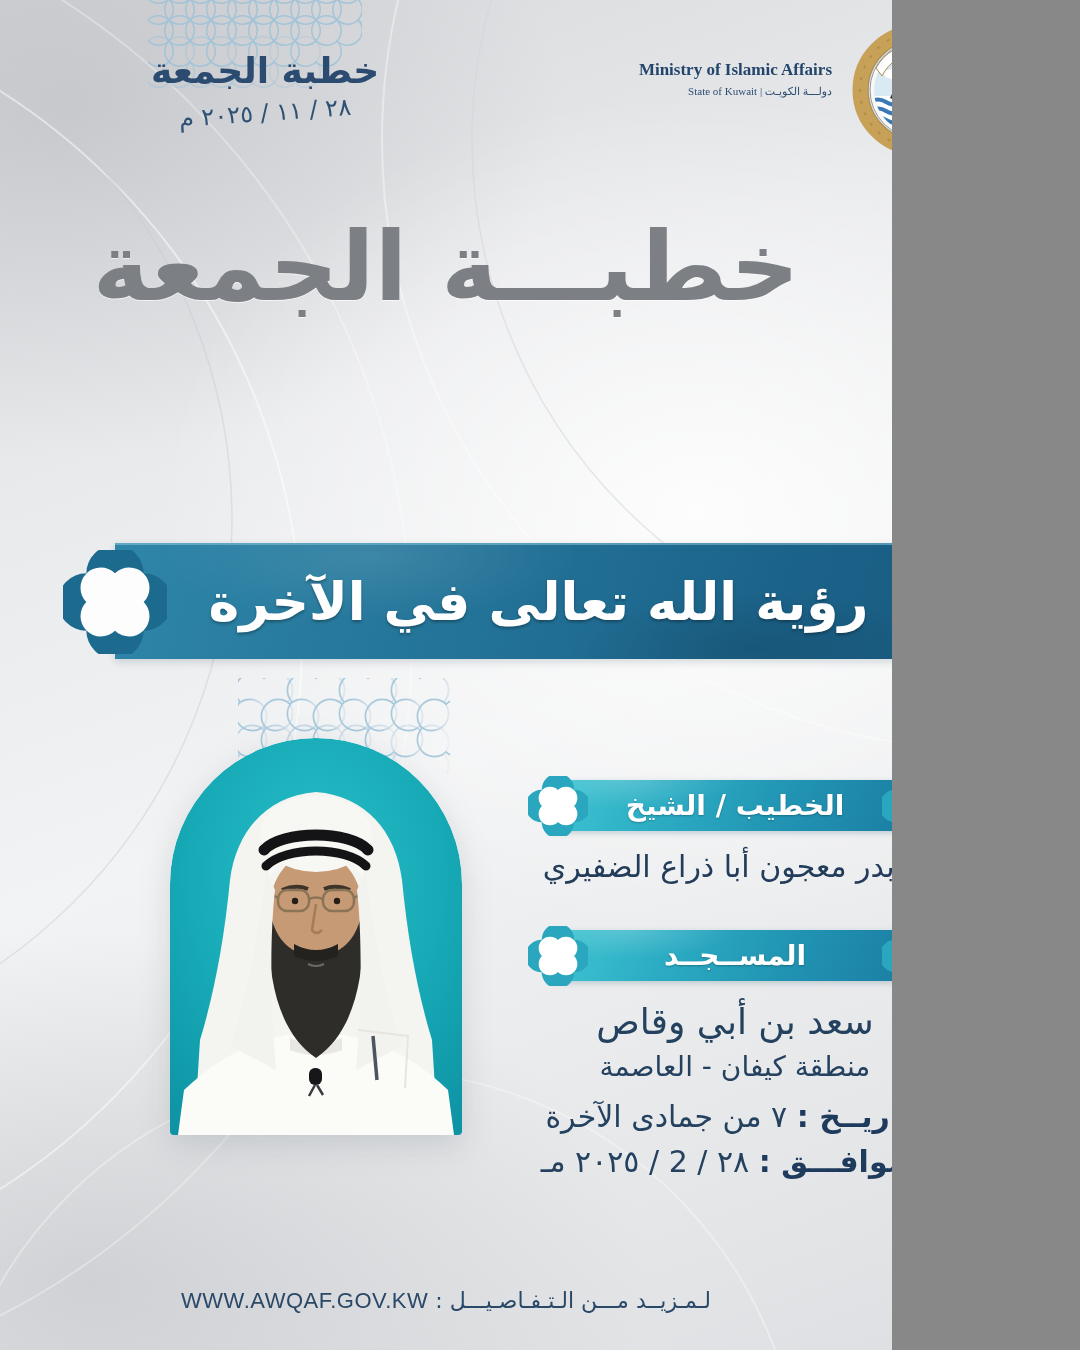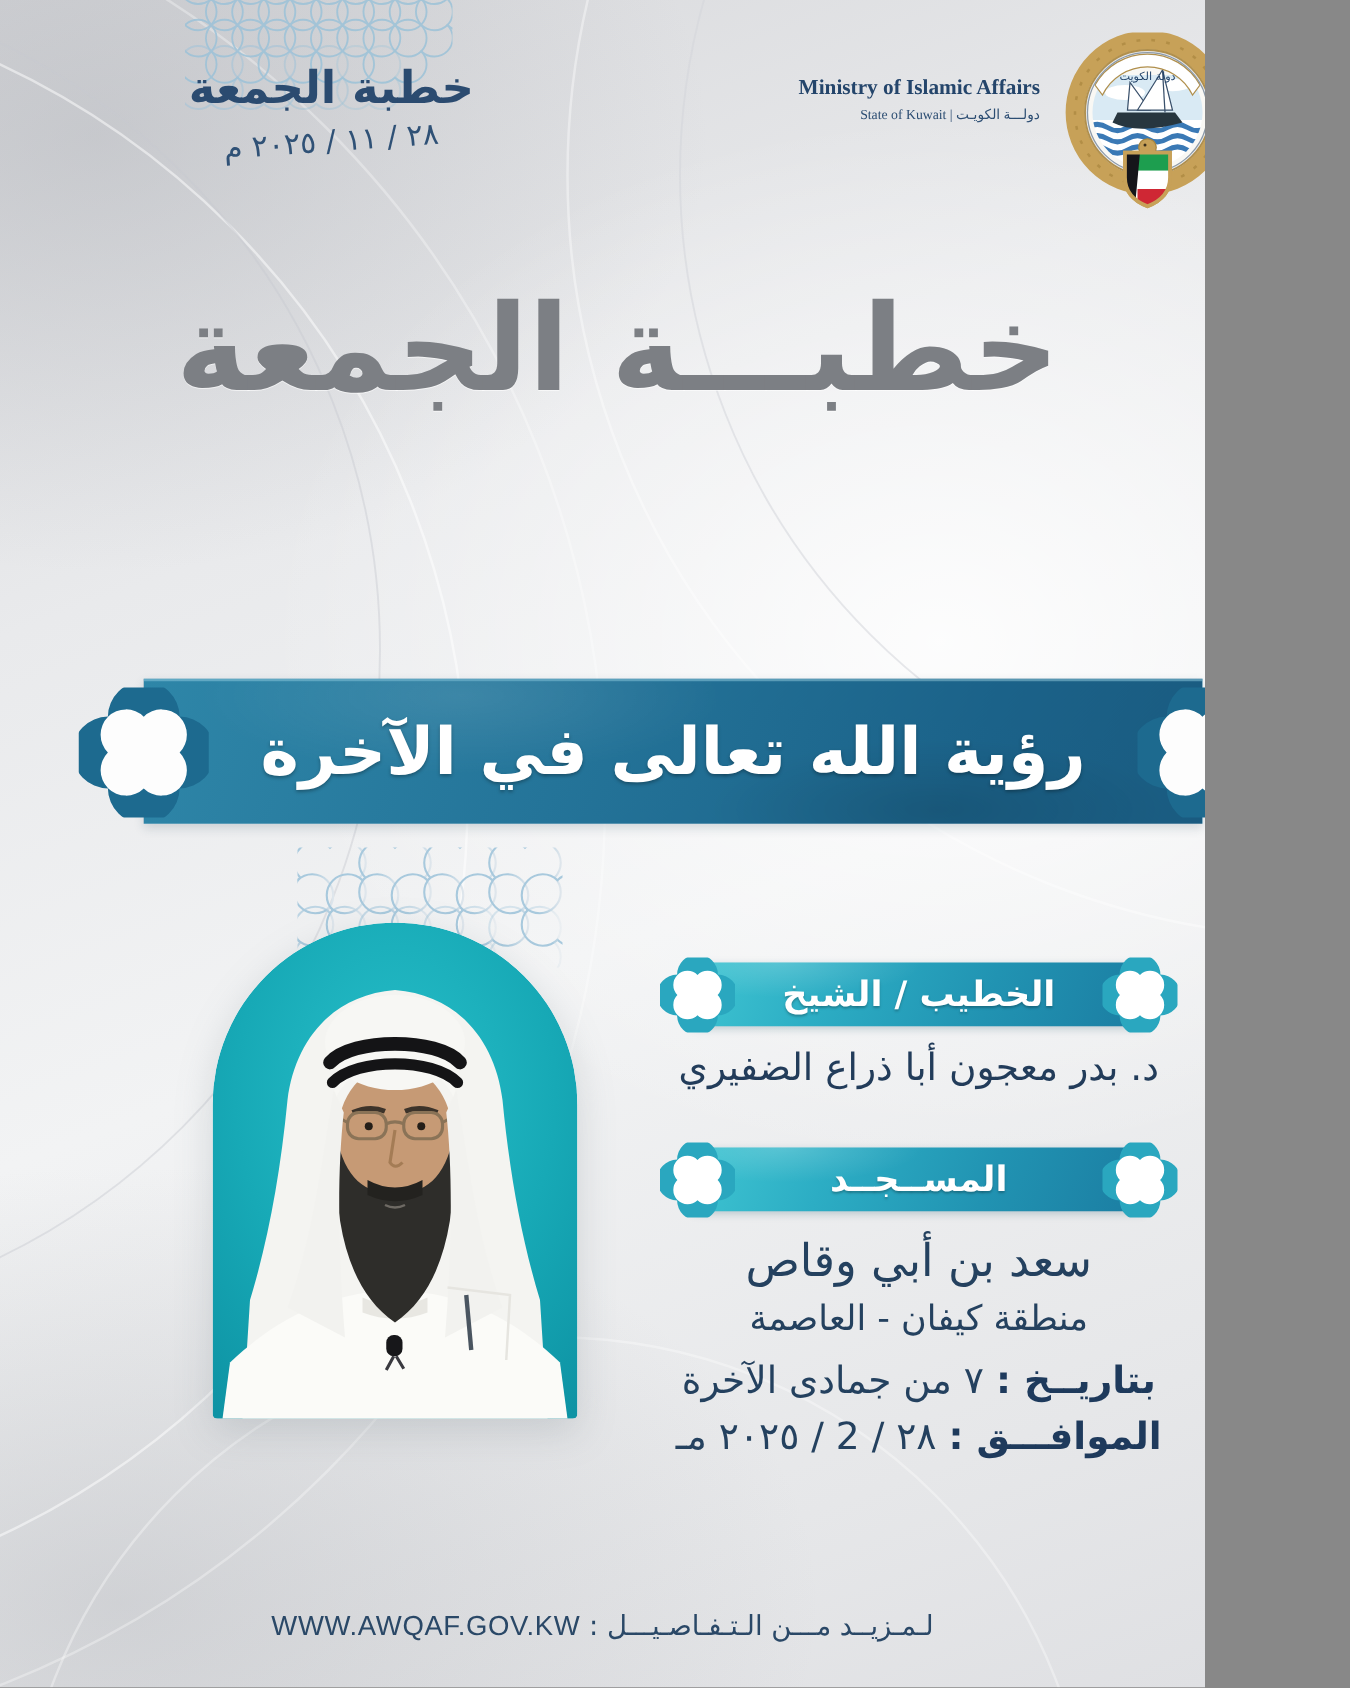--- a/index.html
+++ b/index.html
@@ -1,39 +1,39 @@
 <!DOCTYPE html>
 <html lang="ar"><head>
 <meta charset="utf-8">
 <style>
   html,body{margin:0;padding:0;}
   body{font-family:"DejaVu Sans",sans-serif;background:#888;}
   .poster{
-    position:relative;width:964px;height:1350px;overflow:hidden;
+    position:relative;width:892px;height:1350px;overflow:hidden;
     background:
       radial-gradient(ellipse 900px 700px at 78% 38%, rgba(255,255,255,.85) 0%, rgba(255,255,255,0) 60%),
       radial-gradient(ellipse 700px 500px at 8% 8%, rgba(160,163,170,.35) 0%, rgba(160,163,170,0) 70%),
       radial-gradient(ellipse 800px 500px at 10% 95%, rgba(150,153,160,.30) 0%, rgba(150,153,160,0) 70%),
       linear-gradient(160deg,#d7d8db 0%,#e9eaec 30%,#f2f3f4 55%,#e6e7e9 85%,#dfe0e3 100%);
     direction:rtl;
   }
   .bg-arcs{position:absolute;inset:0;pointer-events:none;}
   
   .corner-pattern{position:absolute;left:148px;top:-22px;pointer-events:none;}
   .event-block{position:absolute;left:112px;top:50px;width:306px;text-align:center;color:#2b4b70;}
   .event-title{font-size:36px;font-weight:bold;letter-spacing:.5px;}
   .event-date{font-size:24px;margin-top:8px;transform:rotate(-4deg);color:#2f5176;}
   .ministry-block{position:absolute;left:598px;top:56px;width:234px;text-align:left;direction:ltr;color:#24456b;}
   .ministry-ar{font-size:21px;font-weight:bold;text-align:right;direction:rtl;}
   .ministry-en{font-size:17px;font-weight:bold;font-family:"Liberation Serif",serif;margin-top:4px;text-align:right;}
   .state-line{font-size:11px;margin-top:5px;text-align:right;font-family:"Liberation Serif",serif;color:#2d4e73;}
   .emblem{position:absolute;left:842px;top:26px;}
   
   .main-title{position:absolute;left:0;top:212px;width:100%;text-align:center;
-    font-size:96px;font-weight:bold;color:#7c7f84;margin:12px;line-height:1.15;
+    font-size:96px;font-weight:bold;color:#7c7f84;margin:0;line-height:1.15;
     text-shadow:0 1px 0 rgba(255,255,255,.6);}
   .main-subtitle{position:absolute;left:0;top:336px;width:100%;text-align:center;
     font-size:45px;color:#7e8186;}
   .sermon-label{position:absolute;left:0;top:452px;width:100%;text-align:center;
     font-size:34px;color:#27384e;}
   
   .banner-main{position:absolute;left:115px;top:543px;width:847px;height:114px;
     background:
       radial-gradient(ellipse 300px 90px at 30% 10%, rgba(255,255,255,.10), rgba(255,255,255,0) 70%),
       radial-gradient(ellipse 260px 80px at 75% 90%, rgba(0,0,0,.12), rgba(0,0,0,0) 70%),
@@ -50,21 +50,21 @@
   .qf-end-sm.left{left:-26px;}
   .qf-end-sm.right{right:-26px;}
   
   .photo-pattern{position:absolute;left:238px;top:678px;pointer-events:none;}
   .photo-arch{position:absolute;left:170px;top:738px;width:292px;height:397px;
     border-radius:146px 146px 4px 4px;overflow:hidden;
     box-shadow:0 10px 30px rgba(120,130,140,.25);}
   .photo-arch svg{display:block;}
   
   .info-col{position:absolute;left:505px;top:762px;width:460px;text-align:center;color:#24415f;}
-  .banner-small{position:relative;width:362px;height:51px;margin:8px auto;
+  .banner-small{position:relative;width:362px;height:51px;margin:18px auto;
     background:
       radial-gradient(ellipse 160px 40px at 20% 0%, rgba(255,255,255,.18), rgba(255,255,255,0) 70%),
       linear-gradient(112deg,#3fc5d2 0%,#2cadc4 30%,#2193b2 65%,#1b7da2 100%);
     box-shadow:0 2px 6px rgba(40,90,110,.25);
     display:flex;align-items:center;justify-content:center;}
   .banner-small-text{font-size:28px;font-weight:bold;color:#ffffff;text-shadow:0 1px 2px rgba(0,0,0,.25);}
   .speaker-name{margin-top:16px;font-size:30px;color:#223c5a;}
   .gap-lg{margin-top:46px;}
   .mosque-name{margin-top:20px;font-size:36px;}
   .mosque-area{margin-top:8px;font-size:28px;}

